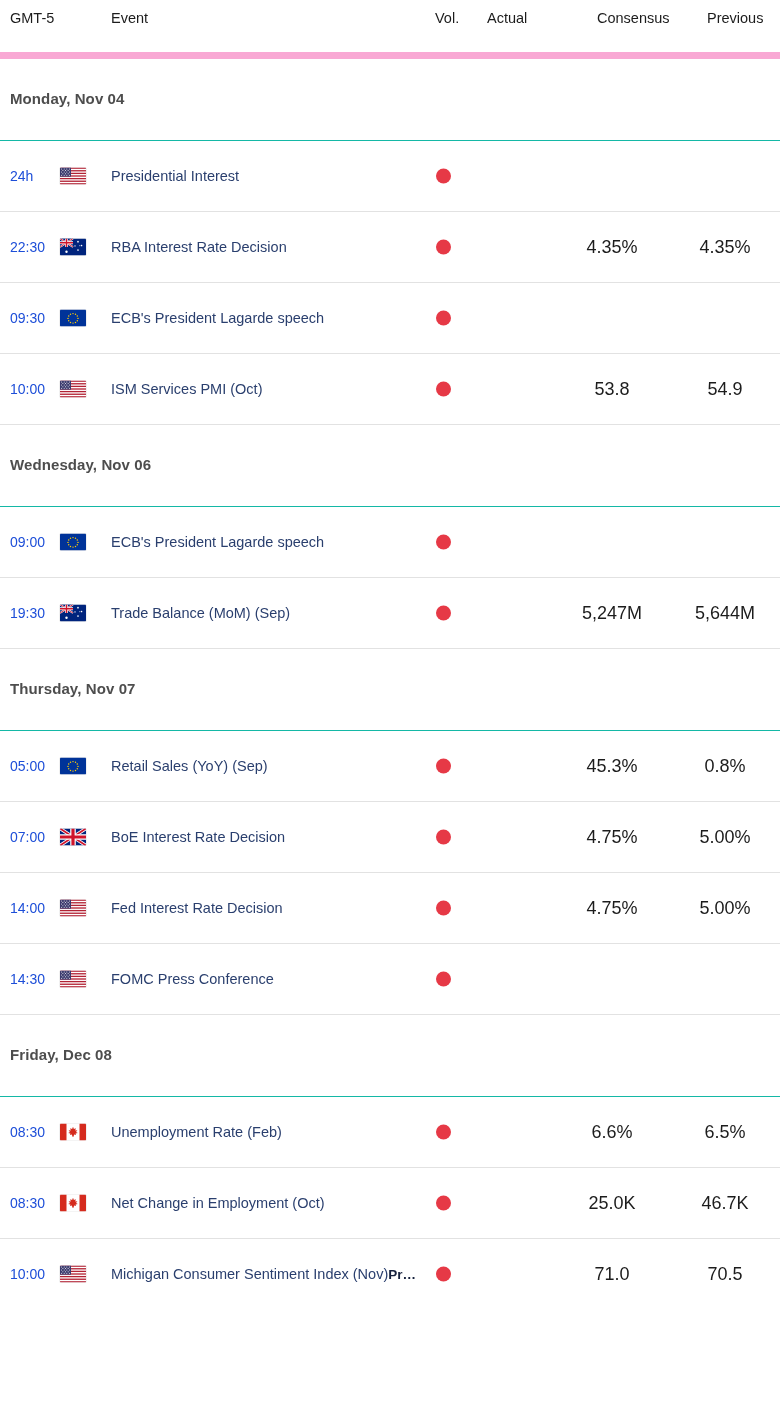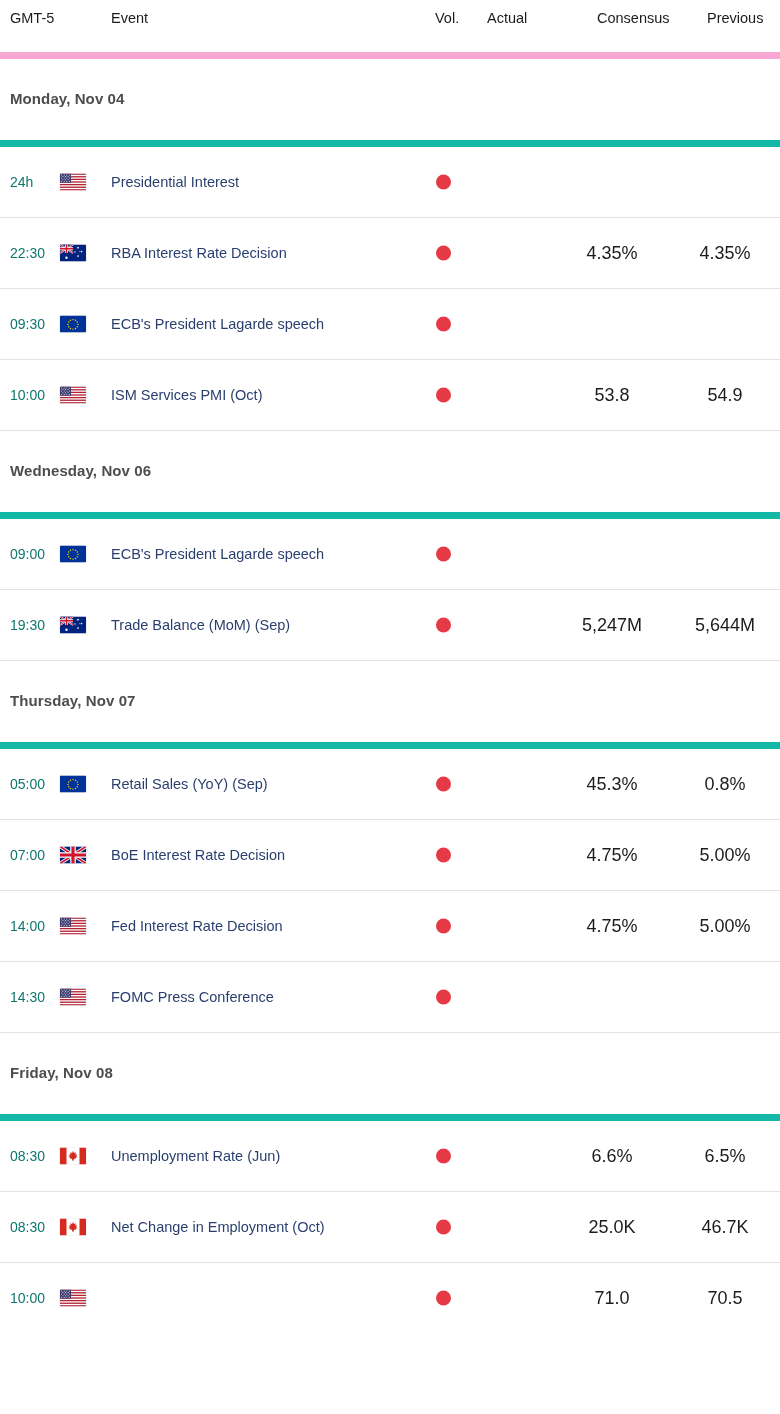--- a/index.html
+++ b/index.html
@@ -37,21 +37,21 @@
   .h-event { left: 111px; }
   .h-vol   { left: 435px; }
   .h-actual{ left: 487px; }
   .h-cons  { left: 597px; }
   .h-prev  { left: 707px; }
 
   
   .day-row {
     height: 81px;
     position: relative;
-    border-bottom: 7px solid #14b8a6;
+    border-bottom: 1px solid #14b8a6;
   }
   .day-row .day-label {
     position: absolute;
     left: 10px;
     top: 31px;
     font-size: 15px;
     font-weight: 700;
     color: #4d4d4d;
     letter-spacing: 0.1px;
     white-space: nowrap;
@@ -64,21 +64,21 @@
     border-bottom: 1px solid #e2e2e2;
   }
   .event-row:last-child { border-bottom: none; }
 
   .ev-time {
     position: absolute;
     left: 10px;
     top: 50%;
     transform: translateY(-50%);
     font-size: 14px;
-    color: #0f766e;
+    color: #1d4ed8;
     white-space: nowrap;
   }
 
   .ev-flag {
     position: absolute;
     left: 60px;
     top: 50%;
     transform: translateY(-50%);
     width: 26px;
     height: 17px;
@@ -474,35 +474,35 @@
     </g>
   </svg>
         </div>
         <a class="ev-title"><span>FOMC Press Conference</span></a>
         <span class="ev-vol" style="background: rgb(230, 57, 70);"></span>
         <div class="ev-actual"></div>
         <div class="ev-cons"></div>
         <div class="ev-prev"></div>
       </div>
       <div class="day-row">
-        <div class="day-label">Friday, Nov 08</div>
+        <div class="day-label">Friday, Dec 08</div>
       </div>
       <div class="event-row">
         <div class="ev-time">08:30</div>
         <div class="ev-flag">
           <svg id="ca-flag-icon" viewBox="0 0 26 17" xmlns="http://www.w3.org/2000/svg">
     <rect width="26" height="17" fill="#ffffff"></rect>
     <rect x="0" y="0" width="6.5" height="17" fill="#d52b1e"></rect>
     <rect x="19.5" y="0" width="6.5" height="17" fill="#d52b1e"></rect>
     <path d="M13,3.2 L13.9,5.6 L15.9,4.7 L15.2,7.1 L17.4,6.8 L16,8.6 L17.8,9.5 L15.6,10.1
              L16,11.5 L14,11.1 L13.6,13.8 L13,12.6 L12.4,13.8 L12,11.1 L10,11.5 L10.4,10.1
              L8.2,9.5 L10,8.6 L8.6,6.8 L10.8,7.1 L10.1,4.7 L12.1,5.6 Z" fill="#d52b1e"></path>
   </svg>
         </div>
-        <a class="ev-title"><span>Unemployment Rate (Jun)</span></a>
+        <a class="ev-title"><span>Unemployment Rate (Feb)</span></a>
         <span class="ev-vol" style="background: rgb(230, 57, 70);"></span>
         <div class="ev-actual"></div>
         <div class="ev-cons">6.6%</div>
         <div class="ev-prev">6.5%</div>
       </div>
       <div class="event-row">
         <div class="ev-time">08:30</div>
         <div class="ev-flag">
           <svg id="ca-flag-icon" viewBox="0 0 26 17" xmlns="http://www.w3.org/2000/svg">
     <rect width="26" height="17" fill="#ffffff"></rect>
@@ -549,19 +549,20 @@
       <circle cx="2.9" cy="6.2" r="0.5"></circle>
               <circle cx="5.5" cy="6.2" r="0.5"></circle>
               <circle cx="8.1" cy="6.2" r="0.5"></circle>
       <circle cx="1.6" cy="7.7" r="0.5"></circle>
               <circle cx="4.2" cy="7.7" r="0.5"></circle>
               <circle cx="6.8" cy="7.7" r="0.5"></circle>
               <circle cx="9.4" cy="7.7" r="0.5"></circle>
     </g>
   </svg>
         </div>
+        <a class="ev-title"><span>Michigan Consumer Sentiment Index (Nov)</span><span class="suffix">Pr…</span></a>
         <span class="ev-vol" style="background: rgb(230, 57, 70);"></span>
         <div class="ev-actual"></div>
         <div class="ev-cons">71.0</div>
         <div class="ev-prev">70.5</div>
       </div>
     </div>
 </div>
 
 </body></html>

